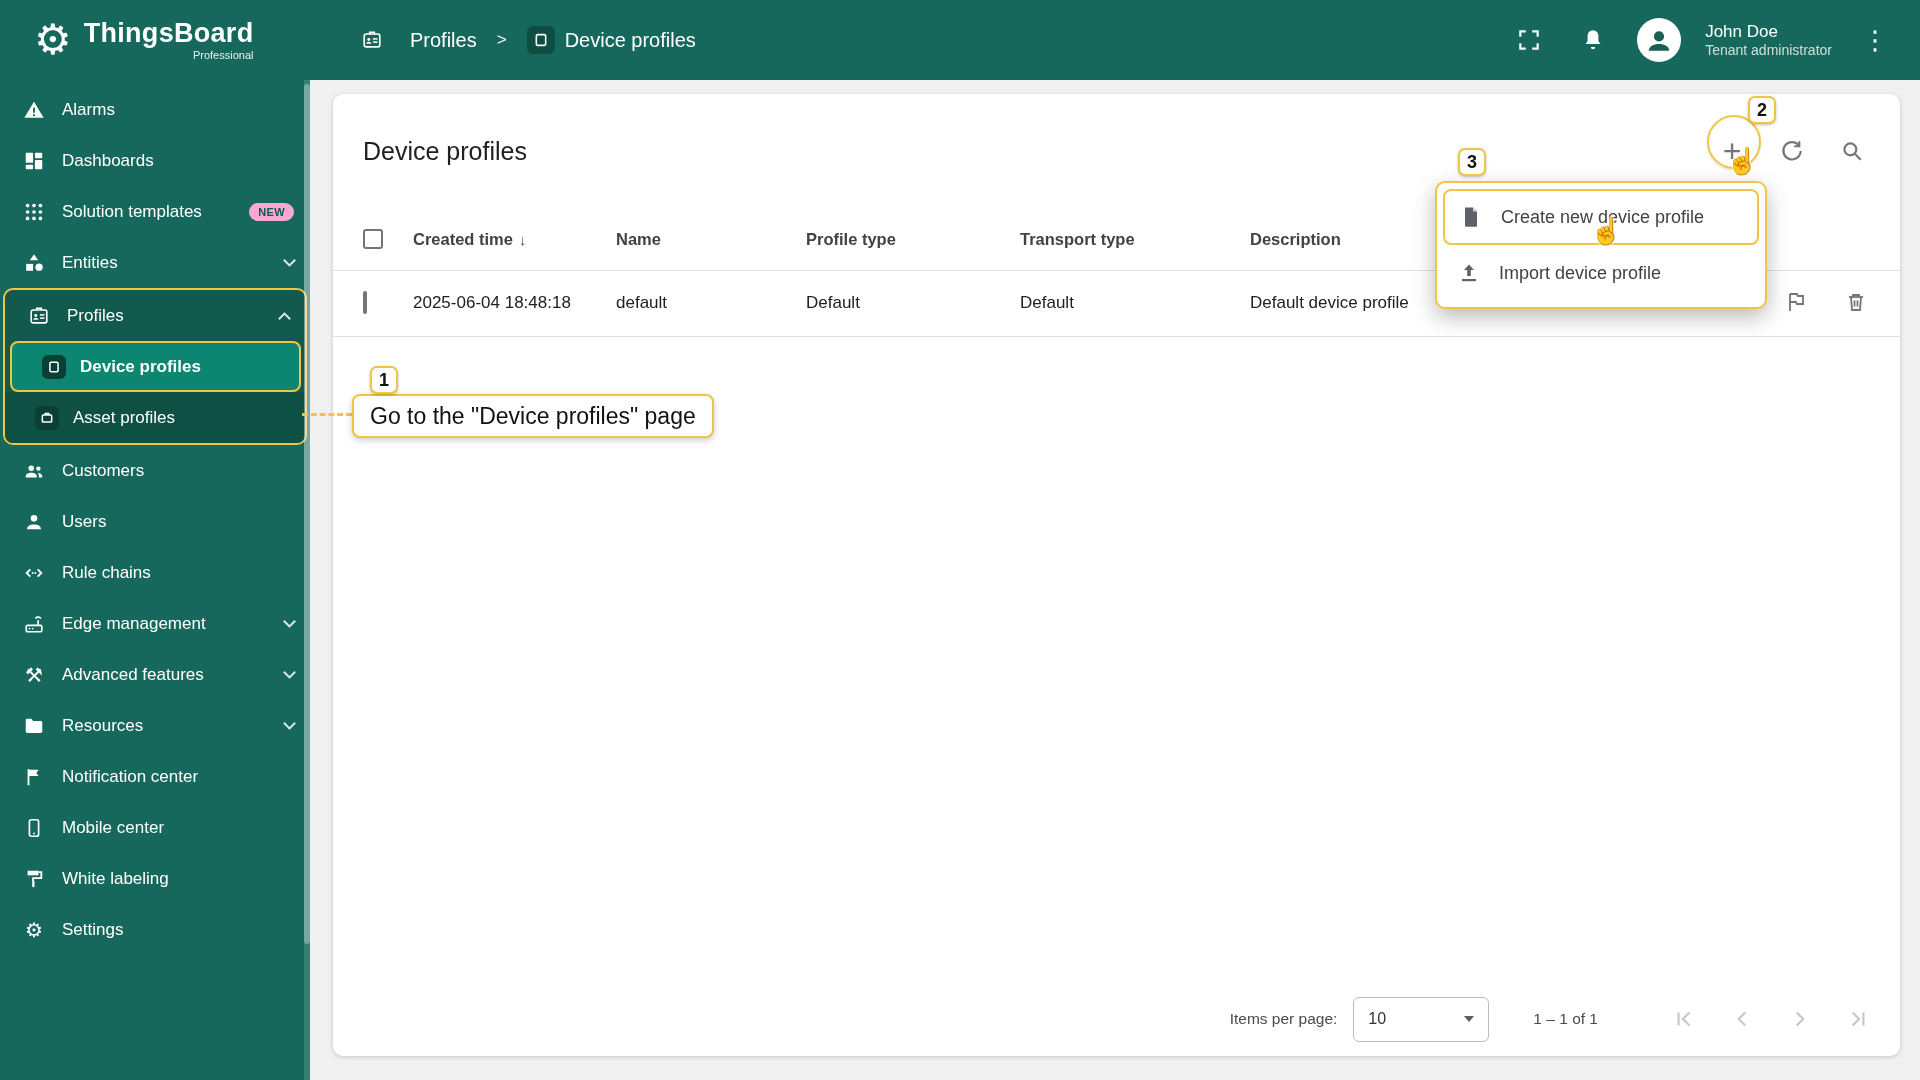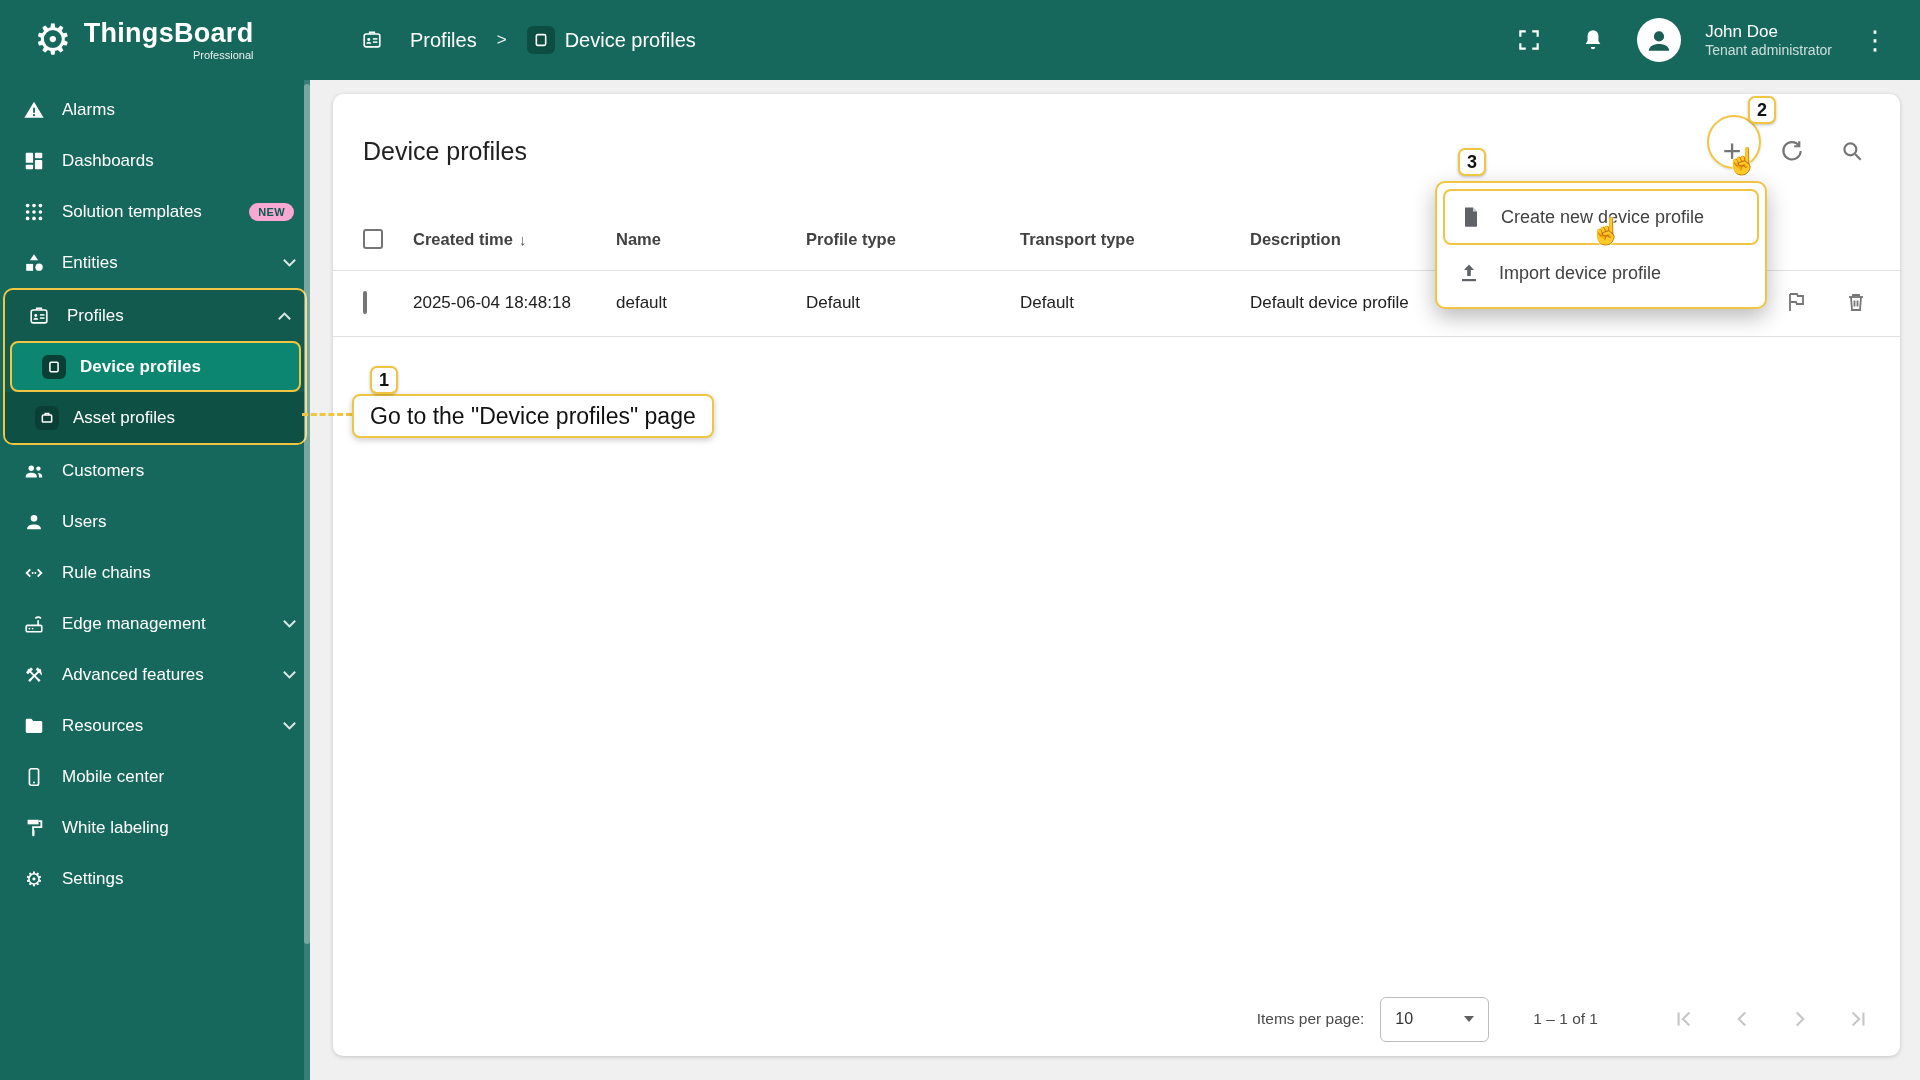--- a/index.html
+++ b/index.html
@@ -66,21 +66,21 @@
   .t-row.head { height:62px; }
   .cell { padding:0 8px; font-size:17px; color:#212121; }
   .head .cell { font-weight:700; font-size:16.5px; color:#424242; display:flex; align-items:center; }
   .cell.check { padding-left:30px; }
   .checkbox { width:20px; height:20px; border:2px solid #757575; border-radius:3px; cursor:pointer; }
   .sort-arrow { font-size:15px; color:#555; margin-left:6px; }
   .cell.actions { display:flex; gap:34px; justify-content:flex-end; padding-right:30px; }
   .row-iconbtn { width:26px; height:26px; cursor:pointer; color:#757575; }
   .row-iconbtn svg { width:24px; height:24px; }
   .card-footer { margin-top:auto; display:flex; align-items:center; justify-content:flex-end; padding:13px 18px 13px 0; font-size:15.5px; color:#4a4a4a; }
-  .page-select { width:109px; height:45px; border:1px solid #bdbdbd; border-radius:6px; display:flex; align-items:center; padding:0 14px; margin-left:16px; cursor:pointer; font-size:16px; color:#333; }
+  .page-select { width:136px; height:45px; border:1px solid #bdbdbd; border-radius:6px; display:flex; align-items:center; padding:0 14px; margin-left:16px; cursor:pointer; font-size:16px; color:#333; }
   .select-arrow { width:0; height:0; border-left:5px solid transparent; border-right:5px solid transparent; border-top:6px solid #5f5f5f; margin-left:auto; }
   .range-label { margin:0 52px 0 44px; }
   .pg-btn { width:48px; height:48px; display:flex; align-items:center; justify-content:center; cursor:pointer; margin-left:10px; }
   .pg-btn svg { width:26px; height:26px; stroke:#c7c7c7; fill:none; stroke-width:2; }
 
   
   .plus-ring { position:absolute; left:1707px; top:115px; width:54px; height:54px; border:2.5px solid #f0c541; border-radius:50%; z-index:55; box-shadow:0 1px 3px rgba(0,0,0,.15); }
   .badge-num { position:absolute; width:28px; height:28px; background:#fff; border:2px solid #f0c541; border-radius:7px; display:flex; align-items:center; justify-content:center; font-size:18px; font-weight:600; color:#111; z-index:70; box-shadow:0 1px 3px rgba(0,0,0,.25); }
   .add-menu { position:absolute; left:1435px; top:181px; width:332px; background:#fff; border:2px solid #f0c541; border-radius:10px; box-shadow:0 8px 22px rgba(0,0,0,.28); padding:6px; z-index:60; }
   .menu-item { display:flex; align-items:center; gap:18px; height:56px; padding:0 14px; font-size:18px; color:#424242; cursor:pointer; border-radius:8px; background:#fff; }
@@ -317,20 +317,29 @@
     <span class="chev"></span>
   </div>
   <div class="nav-item">
     <span class="nav-icon">
         <svg viewBox="0 0 24 24">
           <path d="M3 5.5A1.5 1.5 0 0 1 4.5 4h4.6l2 2.5h8.4A1.5 1.5 0 0 1 21 8v10a1.5 1.5 0 0 1-1.5 1.5h-15A1.5 1.5 0 0 1 3 18z" fill="#fff"></path>
         </svg>
       </span>
     <span>Resources</span>
     <span class="chev"></span>
+  </div>
+  <div class="nav-item">
+    <span class="nav-icon">
+        <svg viewBox="0 0 24 24">
+          <path d="M6 3.5V21" stroke="#fff" stroke-width="2"></path>
+          <path d="M6 4h11l-2.5 3.5L17 11H6z" fill="#fff"></path>
+        </svg>
+      </span>
+    <span>Notification center</span>
   </div>
   <div class="nav-item">
     <span class="nav-icon">
         <svg viewBox="0 0 24 24">
           <rect x="7" y="3" width="10" height="18" rx="2" fill="none" stroke="#fff" stroke-width="1.8"></rect>
           <circle cx="12" cy="18" r="1" fill="#fff"></circle>
         </svg>
       </span>
     <span>Mobile center</span>
   </div>

